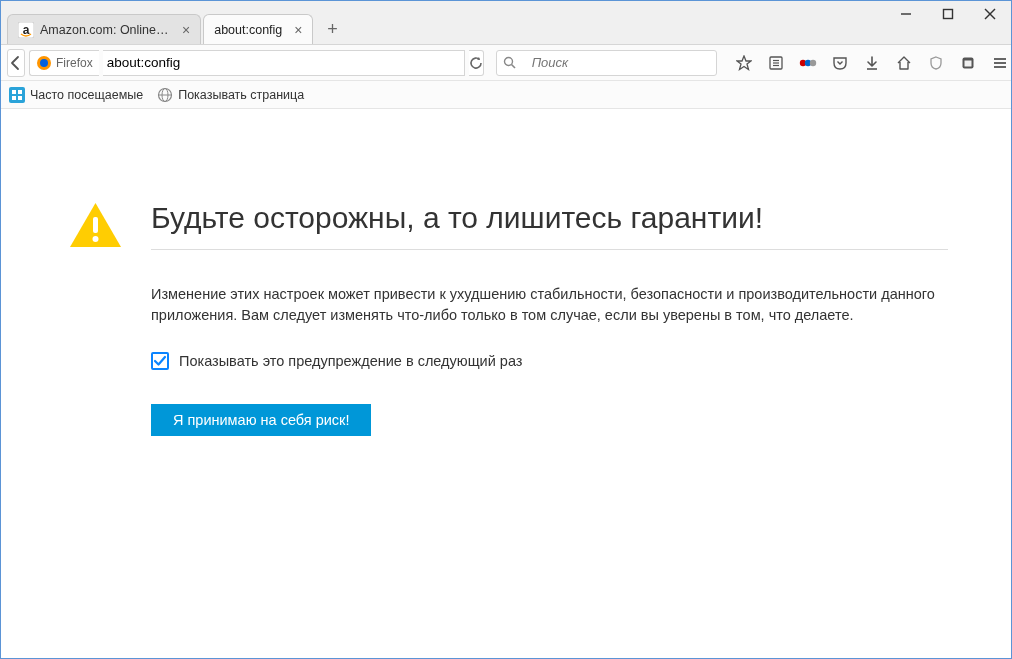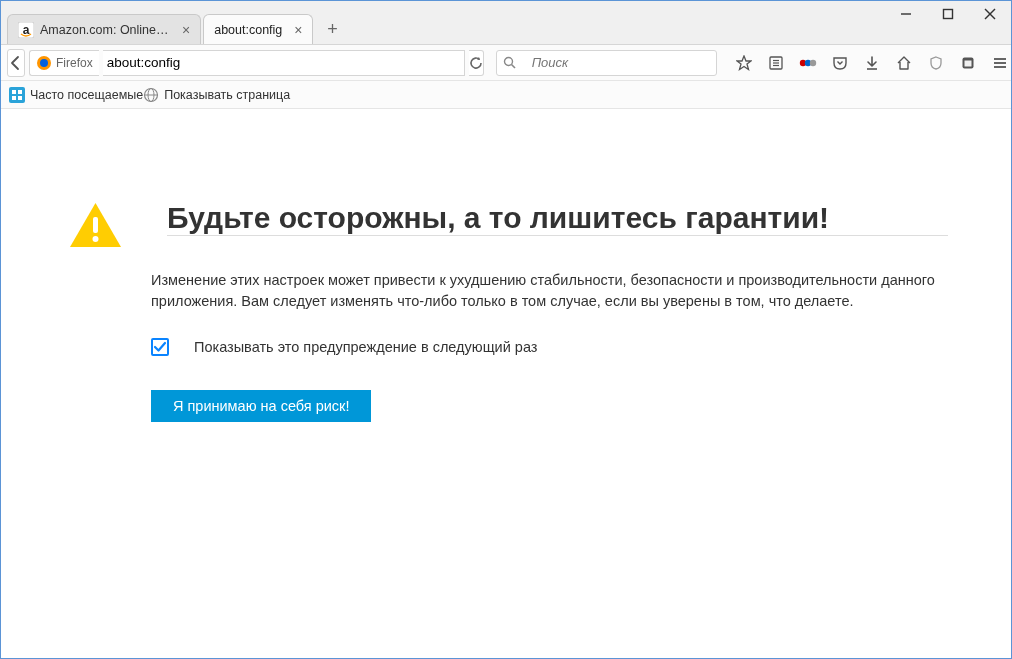--- a/index.html
+++ b/index.html
@@ -28,31 +28,31 @@
   .ff-identity .ff-text { font-size: 12px; color: #666;}
   .urlbar { flex: 0 0 362px; height: 26px; border:1px solid #d5d5d5; border-left:none; border-radius: 0; display:flex; align-items:center; padding: 0 4px 0 4px; background:#fff;}
   .urlbar input { border:none; outline:none; font-size: 13.5px; flex:1; background:transparent; }
   .reload { width: 26px; height: 26px; border:1px solid #d5d5d5; border-left:none; border-radius: 0 3px 3px 0; background:#fff; display:flex; align-items:center; justify-content:center; cursor:pointer; }
   .searchbar { flex: 1; height:26px; border:1px solid #d5d5d5; border-radius:3px; display:flex; align-items:center; padding: 0 6px; gap:16px; margin-left:8px; background:#fff;}
   .searchbar input { border:none; outline:none; font-size: 13px; flex:1; font-style: italic; color:#999;}
   .tbicons { display:flex; align-items:center; gap:2px; margin-left:8px;}
   .tbicons .ti { width: 30px; height: 28px; display:flex; align-items:center; justify-content:center; cursor:pointer;}
 
   
-  .bookmarks { height: 28px; background: #fbfbfb; display:flex; align-items:center; padding:0 8px; border-bottom: 1px solid #e5e5e5;}
+  .bookmarks { height: 28px; background: #fbfbfb; display:flex; align-items:center; padding:0 8px; gap: 14px; border-bottom: 1px solid #e5e5e5;}
   .bookmarks .bm { display:flex; align-items:center; gap:5px; font-size: 12.5px; color:#333; cursor:pointer;}
   .bookmarks .bm .bicon { width: 16px; height: 16px; display:flex; align-items:center; justify-content:center;}
 
   
   .content { flex: 1; background:#fff; position: relative; }
   .warnwrap { position: absolute; left: 67px; top: 92px; width: 880px; display:flex; gap: 28px;}
   .warnicon { flex: 0 0 55px;}
-  .heading { font-size: 30px; font-weight: 700; color:#333; border-bottom: 1px solid #ddd; margin-bottom: 34px; margin-left: 16px;}
+  .heading { font-size: 30px; font-weight: 400; color:#333; padding-bottom: 14px; border-bottom: 1px solid #ddd; margin-bottom: 34px;}
   .desc { font-size: 14.5px; line-height: 1.45; color:#333; margin-bottom: 26px;}
-  .cbrow { display:flex; align-items:center; gap: 25px; margin-bottom: 34px; }
+  .cbrow { display:flex; align-items:center; gap: 10px; margin-bottom: 34px; }
   .checkbox { width: 18px; height: 18px; border: 2px solid #0a84ff; border-radius: 2px; display:flex; align-items:center; justify-content:center; background:#fff; cursor:pointer;}
   .checkbox svg { pointer-events:none;}
   .cblbl { font-size: 14.5px; color:#333;}
   .acceptbtn { display:inline-block; background:#0097d8; color:#fff; font-size: 14.5px; padding: 8px 22px; border:none; cursor:pointer;}
 </style>
 </head>
 <body>
 
 <div class="titlebar">
   <div class="tabs">

